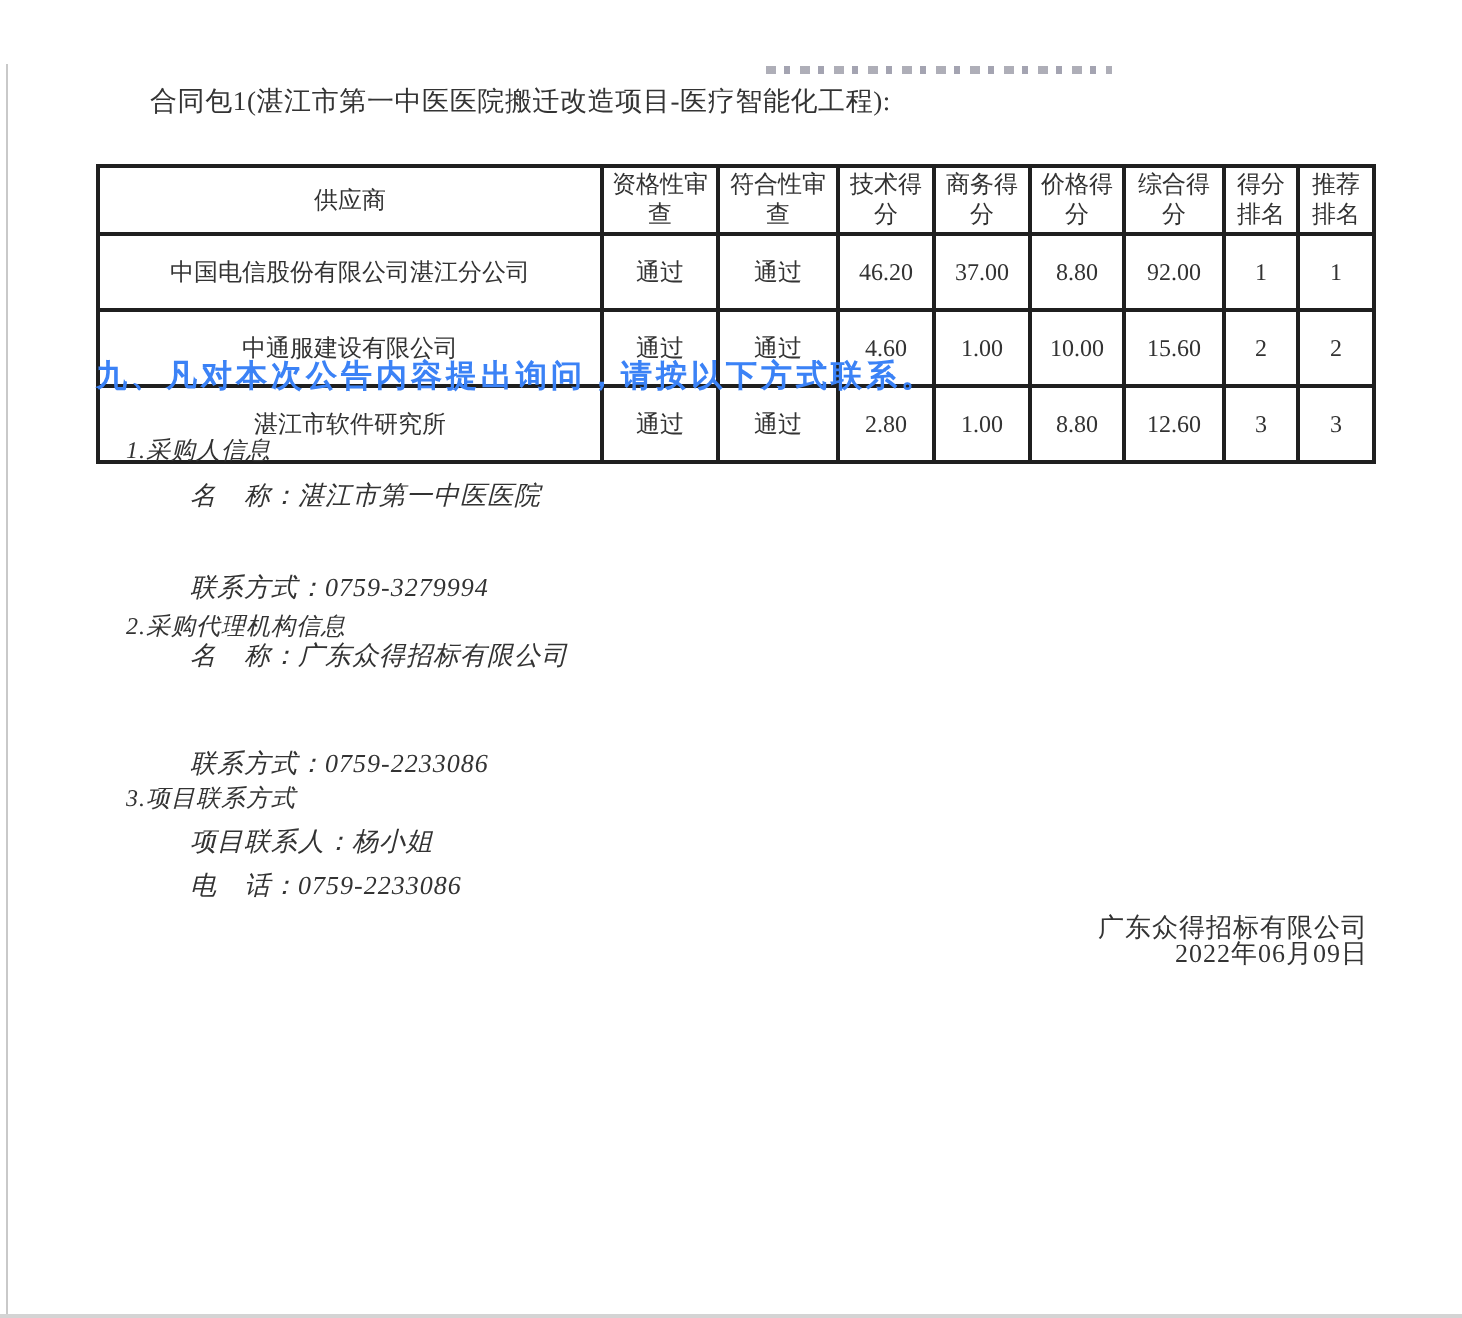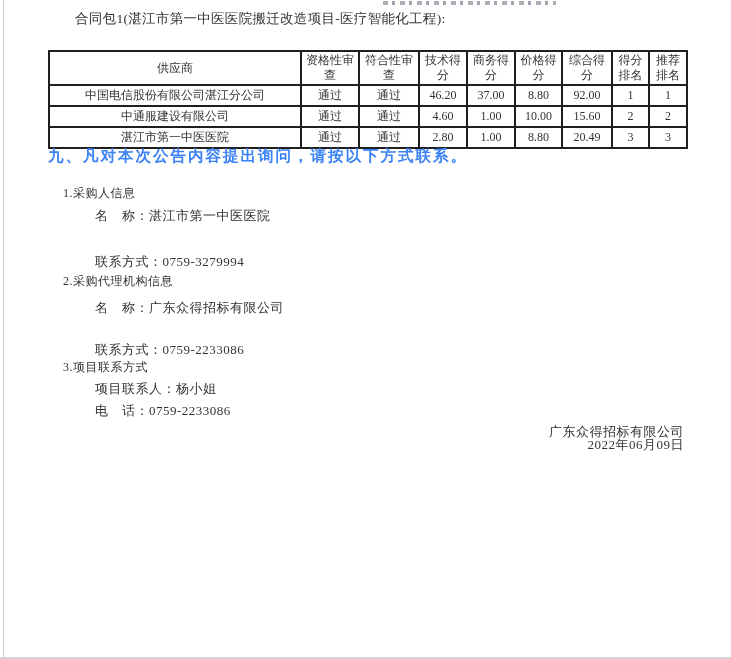--- a/index.html
+++ b/index.html
@@ -4,21 +4,21 @@
 <style>
   html,body{margin:0;padding:0;}
   body{
     width:731px;height:659px;
     background:#ffffff;
     font-family:"Liberation Serif","DejaVu Serif",serif;
     color:#333;
     overflow:hidden;
     position:relative;
   }
-  .page{position:absolute;inset:0;background:#fff;}
+  .page{position:absolute;inset:0;background:#fff;margin-top:32px;}
   .left-edge-line{
     position:absolute;left:3px;top:0;width:1px;height:659px;
     background:#c9c9c9;
   }
   .bottom-edge-line{
     position:absolute;left:0;bottom:0;width:731px;height:2px;
     background:#d4d4d4;
   }
   
   .clipped-fragment{
@@ -39,27 +39,27 @@
     font-size:12px;color:#333;
   }
   table.score-table td,table.score-table th{
     border:2px solid #1f1f1f;
     text-align:center;vertical-align:middle;
     padding:1px 2px;font-weight:normal;
     line-height:1.25;
     overflow:hidden;
   }
   table.score-table tr.hdr{height:31px;}
-  table.score-table tr.data{height:21px;}
+  table.score-table tr.data{height:38px;}
   .section-heading{
     position:absolute;left:48px;top:146px;
     font-size:15.5px;font-weight:bold;color:#3b82f6;
     letter-spacing:2px;white-space:nowrap;
   }
-  .contact-line{position:absolute;font-size:13px;line-height:15px;color:#333;white-space:nowrap;letter-spacing:.5px;}
+  .contact-line{position:absolute;font-size:13px;line-height:15px;color:#333;white-space:nowrap;letter-spacing:.5px;font-style:italic;}
   .lvl1{left:63px;font-size:12px;}
   .lvl2{left:95px;}
   .sig-line{
     position:absolute;right:47px;text-align:center;
     font-size:13px;color:#333;white-space:nowrap;letter-spacing:.5px;
   }
 </style>
 </head>
 <body>
 
@@ -111,41 +111,41 @@
       <td>通过</td>
       <td>通过</td>
       <td>4.60</td>
       <td>1.00</td>
       <td>10.00</td>
       <td>15.60</td>
       <td>2</td>
       <td>2</td>
     </tr>
     <tr class="data">
-      <td>湛江市第一中医医院</td>
+      <td>湛江市软件研究所</td>
       <td>通过</td>
       <td>通过</td>
       <td>2.80</td>
       <td>1.00</td>
       <td>8.80</td>
-      <td>20.49</td>
+      <td>12.60</td>
       <td>3</td>
       <td>3</td>
     </tr>
   </tbody>
     </table>
 
   <div class="section-heading">九、凡对本次公告内容提出询问，请按以下方式联系。</div>
 
   <div class="contact-line lvl1" style="top:186px">1.采购人信息</div>
   <div class="contact-line lvl2" style="top:208px">名　称：湛江市第一中医医院</div>
   <div class="contact-line lvl2" style="top:254px">联系方式：0759-3279994</div>
 
   <div class="contact-line lvl1" style="top:274px">2.采购代理机构信息</div>
-  <div class="contact-line lvl2" style="top:300px">名　称：广东众得招标有限公司</div>
+  <div class="contact-line lvl2" style="top:288px">名　称：广东众得招标有限公司</div>
   <div class="contact-line lvl2" style="top:342px">联系方式：0759-2233086</div>
 
   <div class="contact-line lvl1" style="top:360px">3.项目联系方式</div>
   <div class="contact-line lvl2" style="top:381px">项目联系人：杨小姐</div>
   <div class="contact-line lvl2" style="top:403px">电　话：0759-2233086</div>
 
   <div class="sig-line" style="top:423px">广东众得招标有限公司</div>
   <div class="sig-line" style="top:436px">2022年06月09日</div>
 
 </div>

